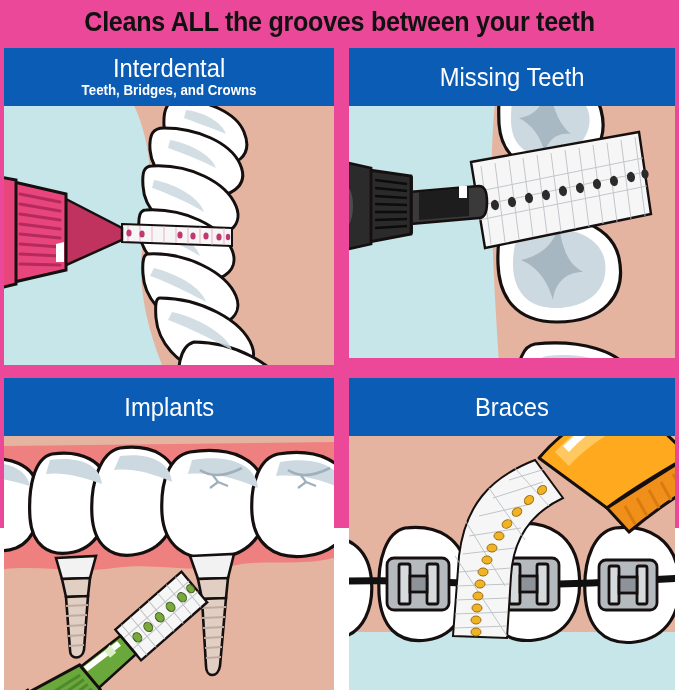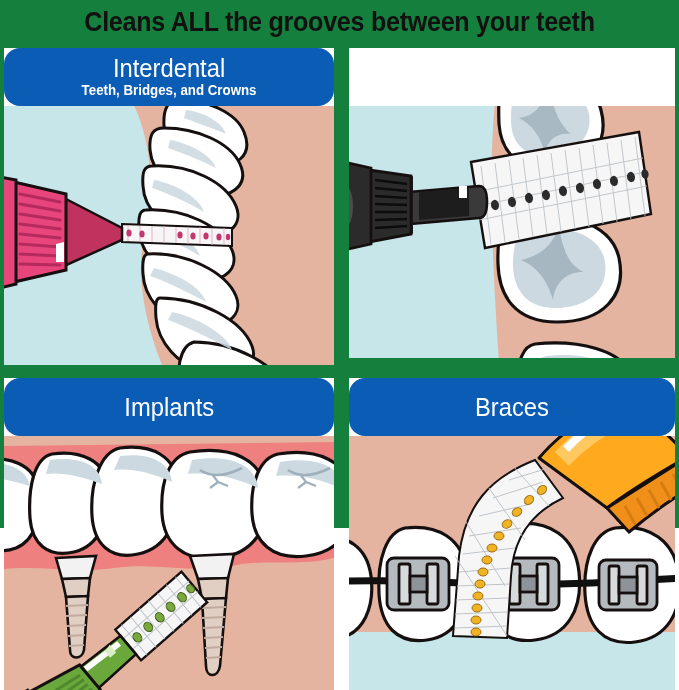--- a/index.html
+++ b/index.html
@@ -2,37 +2,37 @@
 <html><head>
 <meta charset="utf-8">
 <style>
   html,body{margin:0;padding:0;}
   body{
     width:679px;height:690px;
     background:#ffffff;
     font-family:"Liberation Sans", sans-serif;
     overflow:hidden;
   }
-  .sheet{position:relative;width:679px;height:528px;background:#15803d;}
+  .sheet{position:relative;width:679px;height:528px;background:#ec4899;}
 
   .page-title{
     position:absolute;left:0;top:0;width:679px;height:44px;
     display:flex;align-items:center;justify-content:center;
     font-size:27px;font-weight:700;color:#111;
     letter-spacing:-0.3px;
     transform:scaleX(0.93);transform-origin:center center;
     white-space:nowrap;
   }
 
   .panel{position:absolute;overflow:hidden;background:#fff;}
   .panel-banner{
     position:absolute;left:0;top:0;width:100%;
     background:#0b5cb5;
     display:flex;flex-direction:column;align-items:center;justify-content:center;
-    color:#fff;z-index:6;border-radius:16px;
+    color:#fff;z-index:6;
   }
   .banner-title{font-size:25px;font-weight:400;line-height:1.05;transform:scaleX(0.95);}
   .banner-sub{font-size:14px;font-weight:700;line-height:1.2;margin-top:1px;transform:scaleX(0.95);}
   .art{position:absolute;left:0;width:100%;overflow:hidden;}
 
   svg{display:block;}
 </style>
 </head>
 <body>
 
@@ -110,20 +110,23 @@
         </g>
         <path d="M52 138 L60 136 L60 156 L52 156 Z" fill="#fff"></path>
 
         <path d="M-20 68 L12 74 L12 178 L-20 186 Z" fill="#e8457c" stroke="#15100f" stroke-width="3"></path>
         <path d="M-18 92 C-6 92 0 104 0 124 C0 144 -6 156 -18 156 Z" fill="#c1335f"></path>
       </svg>
     </div>
   </div>
 
   <div class="panel" style="left:349px;top:48px;width:326px;height:310px;">
+    <div class="panel-banner" style="height:58px;">
+      <div class="banner-title">Missing Teeth</div>
+    </div>
 
     <div class="art" style="top:58px;height:252px;">
       <svg width="326" height="252" viewBox="0 0 326 252">
         <rect x="0" y="0" width="326" height="252" fill="#c6e6e9"></rect>
 
         <path d="M146 -5 C140 60 142 140 150 256 L330 256 L330 -5 Z" fill="#e5b4a0"></path>
 
         <g stroke="#15100f" stroke-width="3.2" stroke-linejoin="round">
           <path d="M160 -30 C196 -34 244 -26 252 4 C260 34 244 62 206 64 C170 66 152 46 150 18 C149 -6 150 -28 160 -30 Z" fill="#fff"></path>
         </g>

